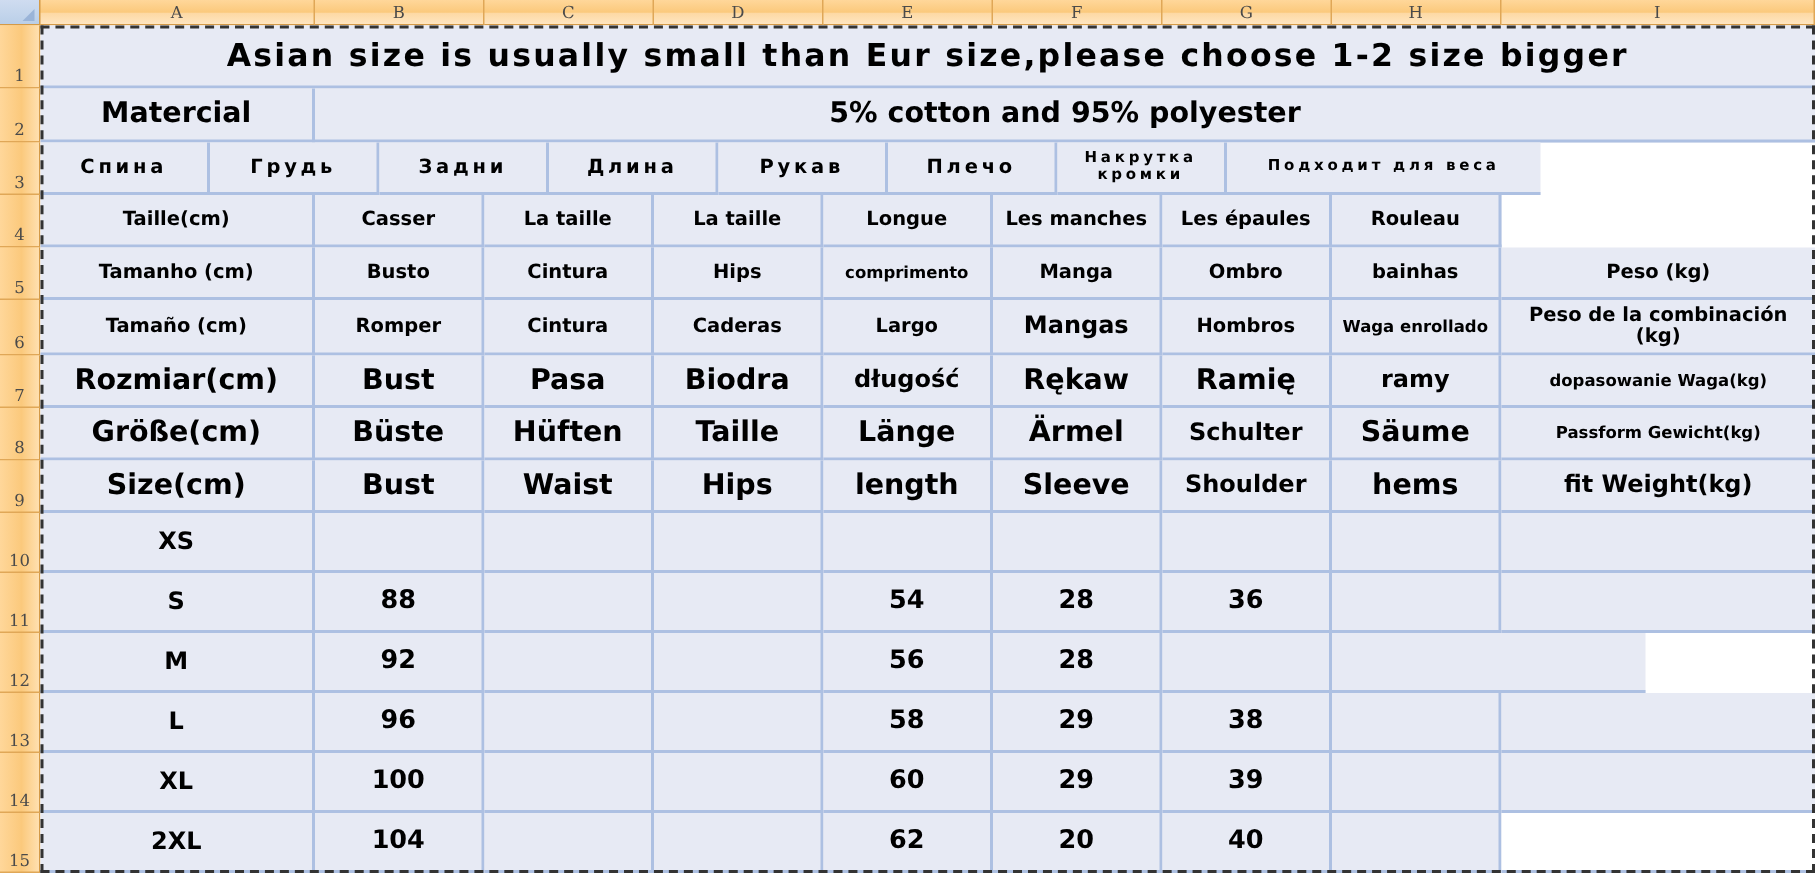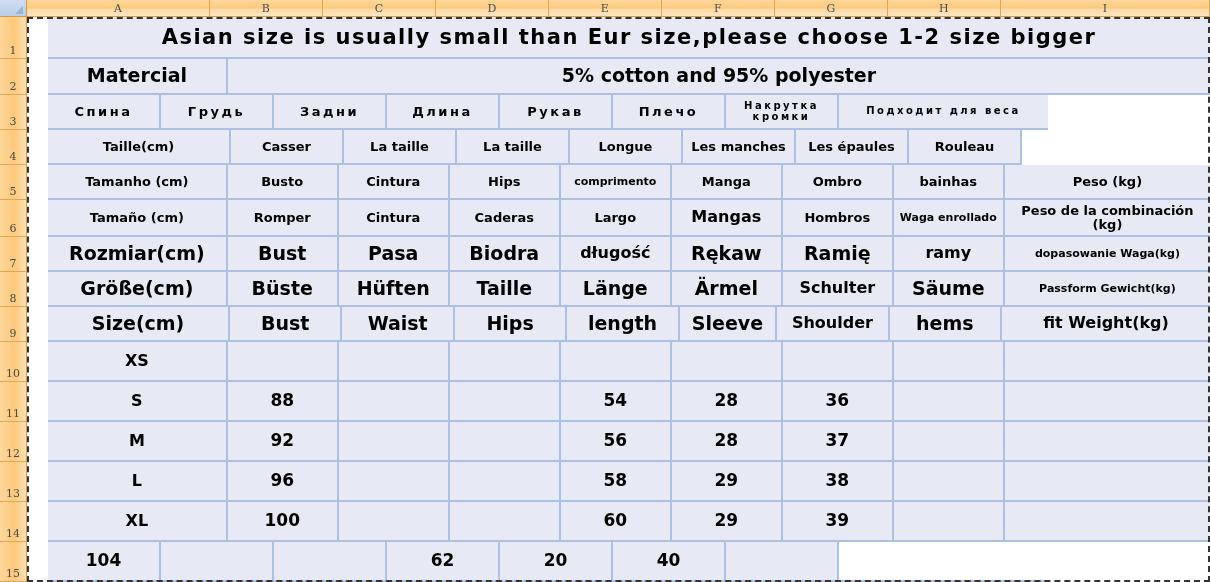--- a/index.html
+++ b/index.html
@@ -77,21 +77,20 @@
   .grid {
     position: absolute;
     top: 17px; left: 27px;
     width: 1183px;
     height: 565px;
     background: #ffffff;
   }
   .row {
     display: flex;
     width: 100%;
-    padding-left: 21px;
   }
   .cell {
     background: #e7eaf4;
     border-right: 2px solid #adc0e2;
     border-bottom: 2px solid #adc0e2;
     display: flex;
     align-items: center;
     justify-content: center;
     text-align: center;
     color: #000000;
@@ -239,21 +238,21 @@
       <div class="cell t-lg" style="width:113px">Säume</div>
       <div class="cell t-xs nb" style="width:209px">Passform Gewicht(kg)</div>
     </div>
 
     <div class="row" style="height:35px">
       <div class="cell t-lg" style="width:183px">Size(cm)</div>
       <div class="cell t-lg" style="width:113px">Bust</div>
       <div class="cell t-lg" style="width:113px">Waist</div>
       <div class="cell t-lg" style="width:113px">Hips</div>
       <div class="cell t-lg" style="width:113px">length</div>
-      <div class="cell t-lg" style="width:98px">Sleeve</div>
+      <div class="cell t-lg" style="width:113px">Sleeve</div>
       <div class="cell t-md" style="width:113px">Shoulder</div>
       <div class="cell t-lg" style="width:113px">hems</div>
       <div class="cell t-md nb" style="width:209px">fit Weight(kg)</div>
     </div>
 
     <div class="row" style="height:40px">
       <div class="cell t-md" style="width:183px">XS</div>
       <div class="cell t-num" style="width:113px"></div>
       <div class="cell t-num" style="width:113px"></div>
       <div class="cell t-num" style="width:113px"></div>
@@ -276,21 +275,20 @@
       <div class="cell t-num nb" style="width:209px"></div>
     </div>
 
     <div class="row" style="height:40px">
       <div class="cell t-md" style="width:183px">M</div>
       <div class="cell t-num" style="width:113px">92</div>
       <div class="cell t-num" style="width:113px"></div>
       <div class="cell t-num" style="width:113px"></div>
       <div class="cell t-num" style="width:113px">56</div>
       <div class="cell t-num" style="width:113px">28</div>
-      <div class="cell t-num" style="width:113px">37</div>
       <div class="cell t-num" style="width:113px"></div>
       <div class="cell t-num nb" style="width:209px"></div>
     </div>
 
     <div class="row" style="height:40px">
       <div class="cell t-md" style="width:183px">L</div>
       <div class="cell t-num" style="width:113px">96</div>
       <div class="cell t-num" style="width:113px"></div>
       <div class="cell t-num" style="width:113px"></div>
       <div class="cell t-num" style="width:113px">58</div>
@@ -306,20 +304,21 @@
       <div class="cell t-num" style="width:113px"></div>
       <div class="cell t-num" style="width:113px"></div>
       <div class="cell t-num" style="width:113px">60</div>
       <div class="cell t-num" style="width:113px">29</div>
       <div class="cell t-num" style="width:113px">39</div>
       <div class="cell t-num" style="width:113px"></div>
       <div class="cell t-num nb" style="width:209px"></div>
     </div>
 
     <div class="row" style="height:40px">
+      <div class="cell t-md" style="width:183px">2XL</div>
       <div class="cell t-num" style="width:113px">104</div>
       <div class="cell t-num" style="width:113px"></div>
       <div class="cell t-num" style="width:113px"></div>
       <div class="cell t-num" style="width:113px">62</div>
       <div class="cell t-num" style="width:113px">20</div>
       <div class="cell t-num" style="width:113px">40</div>
       <div class="cell t-num" style="width:113px"></div>
       <div class="cell t-num nb blank-white" style="width:209px"></div>
     </div>
 

